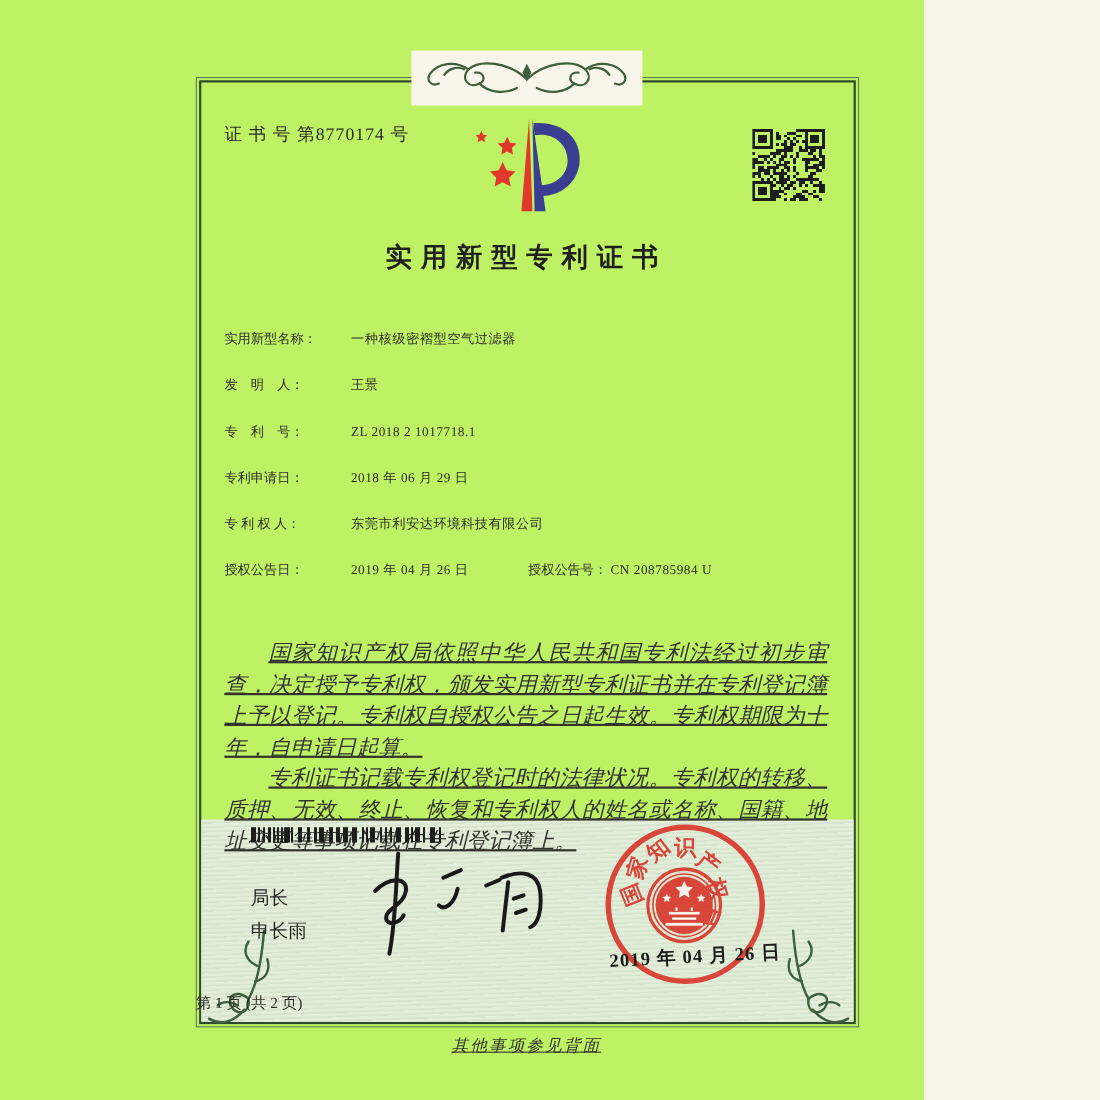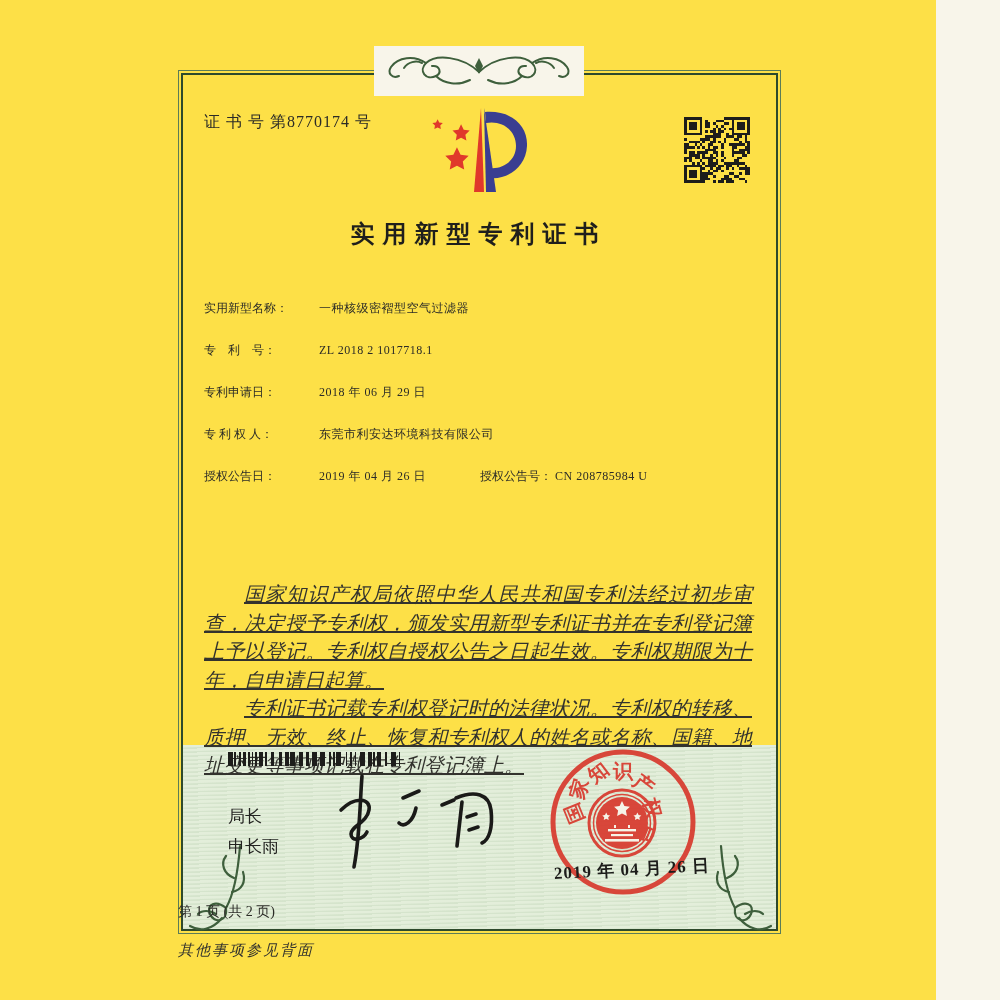--- a/index.html
+++ b/index.html
@@ -1,17 +1,17 @@
 <!DOCTYPE html>
 <html><head>
 <meta charset="utf-8">
 <style>
   html,body{margin:0;padding:0;}
   body{width:1000px;height:1000px;background:#f8f5ea;font-family:"Liberation Serif",serif;}
-  .paper{position:relative;width:936px;height:1000px;background:#fde047;overflow:hidden;}
+  .paper{position:relative;width:840px;height:1000px;background:#bef264;overflow:hidden;}
 
   
   .frame-outer{position:absolute;left:178px;top:70px;width:601px;height:862px;
     border:1px solid #5c7c57;}
   .frame-inner{position:absolute;left:2px;top:2px;right:2px;bottom:2px;border:2px solid #2e4a2c;}
 
   
   .band{position:absolute;left:183px;top:745px;width:593px;height:184px;
     background:repeating-linear-gradient(178deg,#e3eeda 0px,#e3eeda 2px,#d5e4cc 3px,#d5e4cc 4px);}
 
@@ -43,22 +43,22 @@
   .seal{position:absolute;left:548px;top:747px;width:150px;height:150px;opacity:0.92;}
   .seal svg{position:absolute;left:0;top:0;}
   .seal-ring{position:absolute;left:0;top:0;width:150px;height:150px;}
   .seal-ring span{position:absolute;left:50%;top:50%;font-size:20px;font-weight:bold;color:#d8392d;
     transform-origin:0 0;}
   .seal-date{position:absolute;left:552px;top:858px;width:160px;text-align:center;font-size:17px;
     font-weight:bold;color:#1c1c1a;transform:rotate(-3deg);letter-spacing:1px;}
 
   .page-num{position:absolute;left:178px;top:903px;width:601px;
     font-size:14px;color:#2b2b27;}
-  .back-note{position:absolute;left:178px;top:941px;width:601px;text-align:left;
-    font-size:15px;color:#33332e;font-style:italic;letter-spacing:2px;}
+  .back-note{position:absolute;left:178px;top:941px;width:601px;text-align:center;
+    font-size:15px;color:#33332e;font-style:italic;letter-spacing:2px;text-decoration:underline;}
 
   .orn-top{position:absolute;left:374px;top:46px;width:210px;height:50px;background:#f8f5ea;}
   .fl-bl{position:absolute;left:182px;top:844px;width:66px;height:90px;}
   .fl-br{position:absolute;left:713px;top:844px;width:66px;height:90px;transform:scaleX(-1);}
 </style>
 </head>
 <body>
 
 <div class="paper">
 
@@ -449,20 +449,24 @@
       </svg></div>
 
   <div class="title">实用新型专利证书</div>
 
   <div class="fields">
     <div class="frow">
       <span class="flabel">实用新型名称：</span>
       <span class="fvalue">一种核级密褶型空气过滤器</span>
     </div>
     <div class="frow">
+      <span class="flabel">发　明　人：</span>
+      <span class="fvalue">王景</span>
+    </div>
+    <div class="frow">
       <span class="flabel">专　利　号：</span>
       <span class="fvalue">ZL 2018 2 1017718.1</span>
     </div>
     <div class="frow">
       <span class="flabel">专利申请日：</span>
       <span class="fvalue">2018 年 06 月 29 日</span>
     </div>
     <div class="frow">
       <span class="flabel">专 利 权 人：</span>
       <span class="fvalue">东莞市利安达环境科技有限公司</span>

